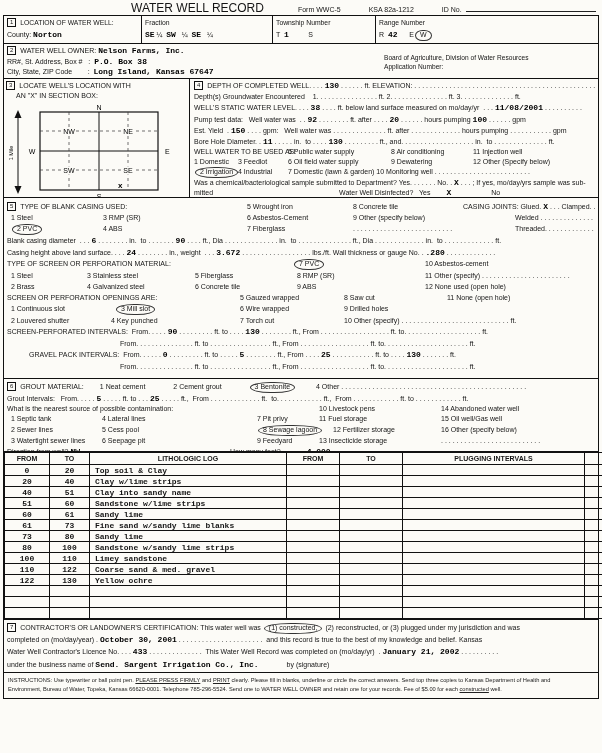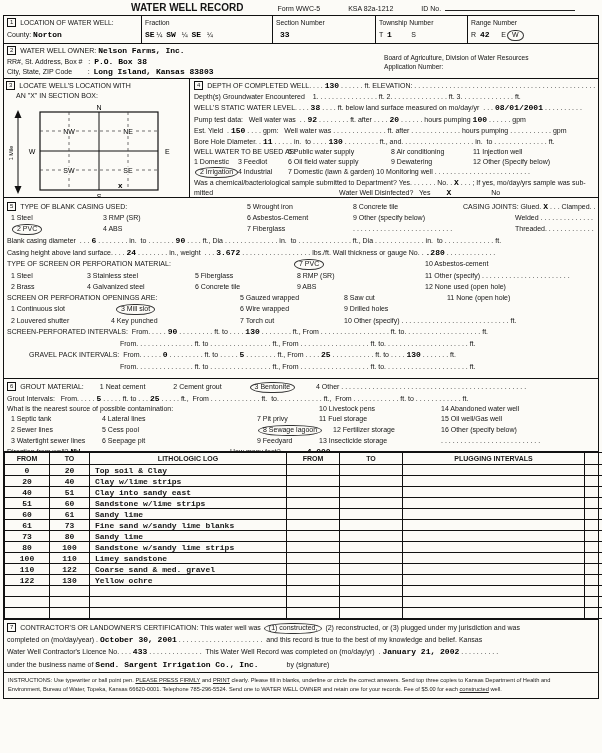--- a/index.html
+++ b/index.html
@@ -1,21 +1,21 @@
 <!DOCTYPE html>
 <html><head>
 <meta charset="utf-8">
 <style>
   *{box-sizing:border-box;margin:0;padding:0}
   body{background:#d8d8d4;font-family:"Liberation Sans",sans-serif}
   .page{width:602px;height:753px;margin:0 auto;background:#fcfbf7;color:#151515;font-size:7px;position:relative;padding:2px 3px 0}
   .form{border:1px solid #111}
   .ln{white-space:pre;overflow:hidden;line-height:11px}
   .sg{white-space:pre}
-  .sg-b{font-weight:700;font-size:10px}
+  .sg-b{font-weight:400;font-size:12px}
   .sg-v,.sg-vu{font-family:"Liberation Mono","DejaVu Sans Mono",monospace;font-weight:700;font-size:8px;color:#000}
   .sg-vu{text-decoration:underline}
   .sg-u{text-decoration:underline}
   .sg-c{display:inline-block;border:1px solid #333;border-radius:50% / 55%;padding:0 4px 1px;margin:0 1px;line-height:8px}
   .sg-n{display:inline-block;border:1px solid #111;padding:0 2px;margin-right:2px;font-size:6px;line-height:7px;vertical-align:1px}
   .sg-bl{display:inline-block;border-bottom:1px solid #222;height:8px}
   .hdr{height:13px;line-height:12px;padding-left:128px;white-space:pre;overflow:hidden}
   
   .sec1{display:grid;grid-template-columns:137px 131px 103px 92px auto;border-bottom:1px solid #111;height:28px}
   .sec1>div{border-left:1px solid #111;padding:1px 3px;overflow:hidden}
@@ -70,38 +70,34 @@
     <div class="sec1">
       <div>
         <div class="cell-l1"><span class="sg sg-n">1</span><span class="sg sg-l"> LOCATION OF WATER WELL:</span></div>
         <div class="cell-l2"><span class="sg sg-l">County: </span><span class="sg sg-v">Norton</span></div>
       </div>
       <div>
         <div class="cell-l1"><span class="sg sg-l">Fraction</span></div>
         <div class="cell-l2"><span class="sg sg-v">SE</span><span class="sg sg-l"> ¼  </span><span class="sg sg-v">SW</span><span class="sg sg-l">   ¼  </span><span class="sg sg-v">SE</span><span class="sg sg-l">   ¼</span></div>
       </div>
       <div>
-        <div class="cell-l1"><span class="sg sg-l">Section Number</span></div>
-        <div class="cell-l2"><span class="sg sg-l">  </span><span class="sg sg-v">33</span></div>
-      </div>
-      <div>
         <div class="cell-l1"><span class="sg sg-l">Township Number</span></div>
         <div class="cell-l2"><span class="sg sg-l">T  </span><span class="sg sg-v">1</span><span class="sg sg-l">          S</span></div>
       </div>
       <div>
         <div class="cell-l1"><span class="sg sg-l">Range Number</span></div>
         <div class="cell-l2"><span class="sg sg-l">R  </span><span class="sg sg-v">42</span><span class="sg sg-l">      E</span><span class="sg sg-c">W</span></div>
       </div>
     </div>
 
 
     <div class="sec2">
       <div class="ln"><span class="sg sg-n">2</span><span class="sg sg-l"> WATER WELL OWNER: </span><span class="sg sg-v">Nelson Farms, Inc.</span></div>
       <div class="ln"><span class="sg sg-l">RR#, St. Address, Box #   :  </span><span class="sg sg-v">P.O. Box 38</span></div>
-      <div class="ln"><span class="sg sg-l">City, State, ZIP Code        :  </span><span class="sg sg-v">Long Island, Kansas 83803</span></div>
+      <div class="ln"><span class="sg sg-l">City, State, ZIP Code        :  </span><span class="sg sg-v">Long Island, Kansas 67647</span></div>
       <div class="sec2-right">
         <div>Board of Agriculture, Division of Water Resources</div>
         <div>Application Number:</div>
       </div>
     </div>
 
     <div class="s34">
       <div class="sec3">
         <div class="ln"><span class="sg sg-n">3</span><span class="sg sg-l"> LOCATE WELL'S LOCATION WITH</span></div>
         <div class="ln" style="padding-left:10px">AN "X" IN SECTION BOX:</div>
@@ -124,21 +120,21 @@
           <text x="63" y="33" font-size="7" text-anchor="middle" stroke="#fcfbf7" stroke-width="3" paint-order="stroke">NW</text>
           <text x="122" y="33" font-size="7" text-anchor="middle" stroke="#fcfbf7" stroke-width="3" paint-order="stroke">NE</text>
           <text x="63" y="72" font-size="7" text-anchor="middle" stroke="#fcfbf7" stroke-width="3" paint-order="stroke">SW</text>
           <text x="122" y="72" font-size="7" text-anchor="middle" stroke="#fcfbf7" stroke-width="3" paint-order="stroke">SE</text>
           <text x="112" y="87" font-size="8" font-weight="bold" font-family="Liberation Mono,monospace">x</text>
         </svg>
       </div>
       <div class="sec4">
         <div class="ln"><span class="sg sg-n">4</span><span class="sg sg-l"> DEPTH OF COMPLETED WELL. . . . </span><span class="sg sg-v">130</span><span class="sg sg-l"> . . . . . . ft. ELEVATION: . . . . . . . . . . . . . . . . . . . . . . . . . . . . . . . . . . . . . . . . . . . . . . . . .</span></div>
         <div class="ln"><span class="sg sg-l">Depth(s) Groundwater Encountered    1. . . . . . . . . . . . . . . . ft. 2. . . . . . . . . . . . . . . ft. 3. . . . . . . . . . . . . . ft.</span></div>
-        <div class="ln"><span class="sg sg-l">WELL'S STATIC WATER LEVEL. . . . </span><span class="sg sg-v">38</span><span class="sg sg-l"> . . . . ft. below land surface measured on mo/day/yr  . . . </span><span class="sg sg-v">08/01/2001</span><span class="sg sg-l"> . . . . . . . . . .</span></div>
+        <div class="ln"><span class="sg sg-l">WELL'S STATIC WATER LEVEL. . . . </span><span class="sg sg-v">38</span><span class="sg sg-l"> . . . . ft. below land surface measured on mo/day/yr  . . . </span><span class="sg sg-v">11/08/2001</span><span class="sg sg-l"> . . . . . . . . . .</span></div>
         <div class="ln"><span class="sg sg-l">Pump test data:   Well water was  . . </span><span class="sg sg-v">92</span><span class="sg sg-l"> . . . . . . . . ft. after . . . . </span><span class="sg sg-v">20</span><span class="sg sg-l"> . . . . . . hours pumping </span><span class="sg sg-v">100</span><span class="sg sg-l"> . . . . . . gpm</span></div>
         <div class="ln"><span class="sg sg-l">Est. Yield  . </span><span class="sg sg-v">150</span><span class="sg sg-l"> . . . . gpm:   Well water was . . . . . . . . . . . . . . ft. after . . . . . . . . . . . . . hours pumping . . . . . . . . . . . gpm</span></div>
         <div class="ln"><span class="sg sg-l">Bore Hole Diameter. . </span><span class="sg sg-v">11</span><span class="sg sg-l"> . . . . . in.  to . . . . </span><span class="sg sg-v">130</span><span class="sg sg-l"> . . . . . . . . . ft., and. . . . . . . . . . . . . . . . . . . in.  to . . . . . . . . . . . . . . ft.</span></div>
         <div class="row">
           <div style="width:94px">WELL WATER TO BE USED AS:</div>
           <div style="width:103px">5 Public water supply</div>
           <div style="width:82px">8 Air conditioning</div>
           <div class="fx">11 Injection well</div>
         </div>
         <div class="row">
@@ -294,21 +290,21 @@
     <td class="desc">Clay w/lime strips</td>
     <td></td>
     <td></td>
     <td></td>
     <td></td>
   </tr>
 
   <tr>
     <td class="num">40</td>
     <td class="num">51</td>
-    <td class="desc">Clay into sandy east</td>
+    <td class="desc">Clay into sandy name</td>
     <td></td>
     <td></td>
     <td></td>
     <td></td>
   </tr>
 
   <tr>
     <td class="num">51</td>
     <td class="num">60</td>
     <td class="desc">Sandstone w/lime strips</td>

